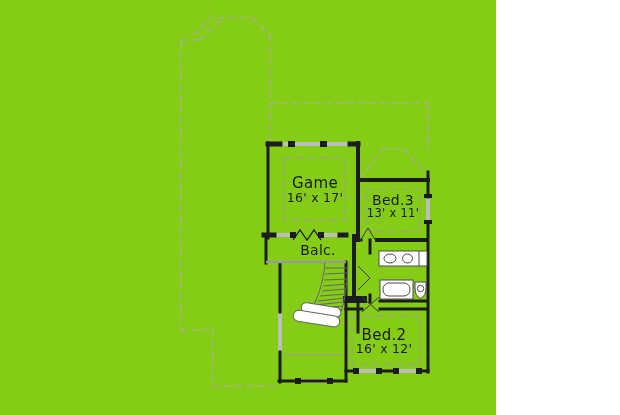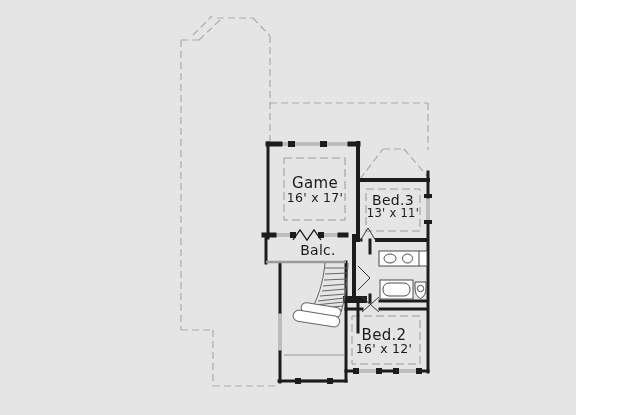--- a/index.html
+++ b/index.html
@@ -1,19 +1,19 @@
 <!DOCTYPE html>
 <html><head>
 <meta charset="utf-8">
 <style>
   html,body{margin:0;padding:0;background:#ffffff;}
   .stage{
     position:relative;
-    width:576px;height:415px;
-    background:#e5e5e5;
+    width:496px;height:415px;
+    background:#84cc16;
     overflow:hidden;
     font-family:"DejaVu Sans", sans-serif;
   }
   svg{display:block;}
   text{
     fill:#1a1a1a;
     font-family:"DejaVu Sans", sans-serif;
   }
   .room-name{font-size:15px;letter-spacing:0.3px;}
   .room-name-sm{font-size:14px;letter-spacing:0.3px;}

